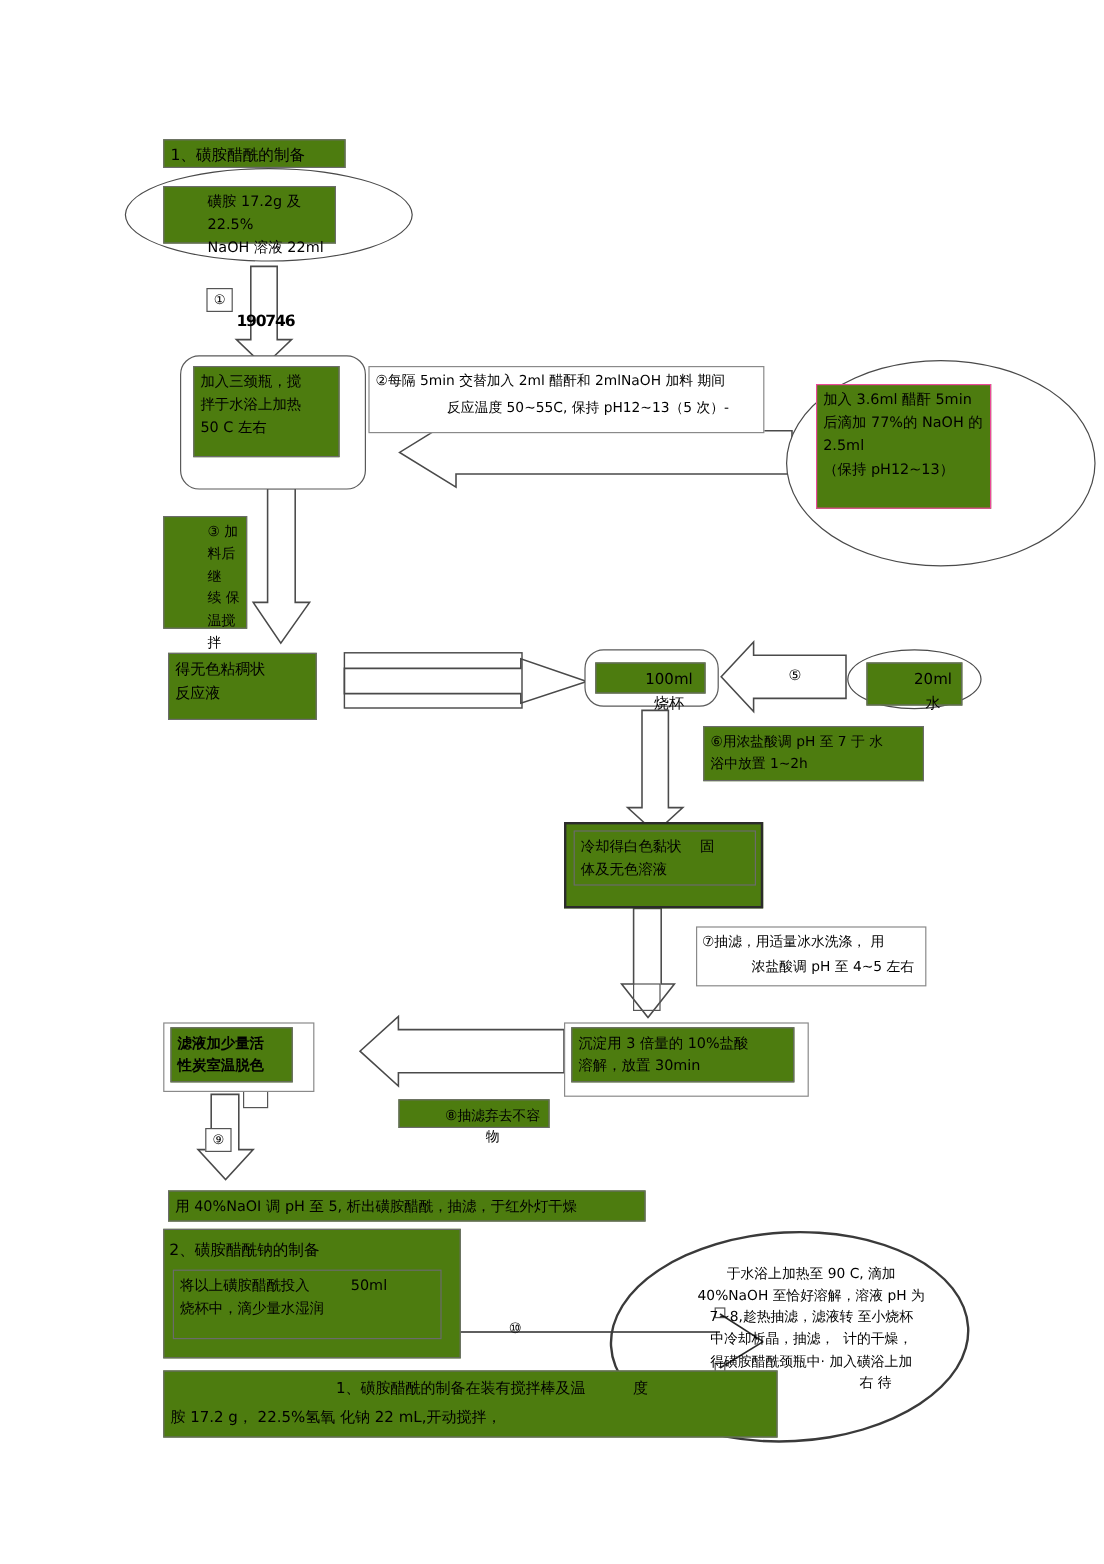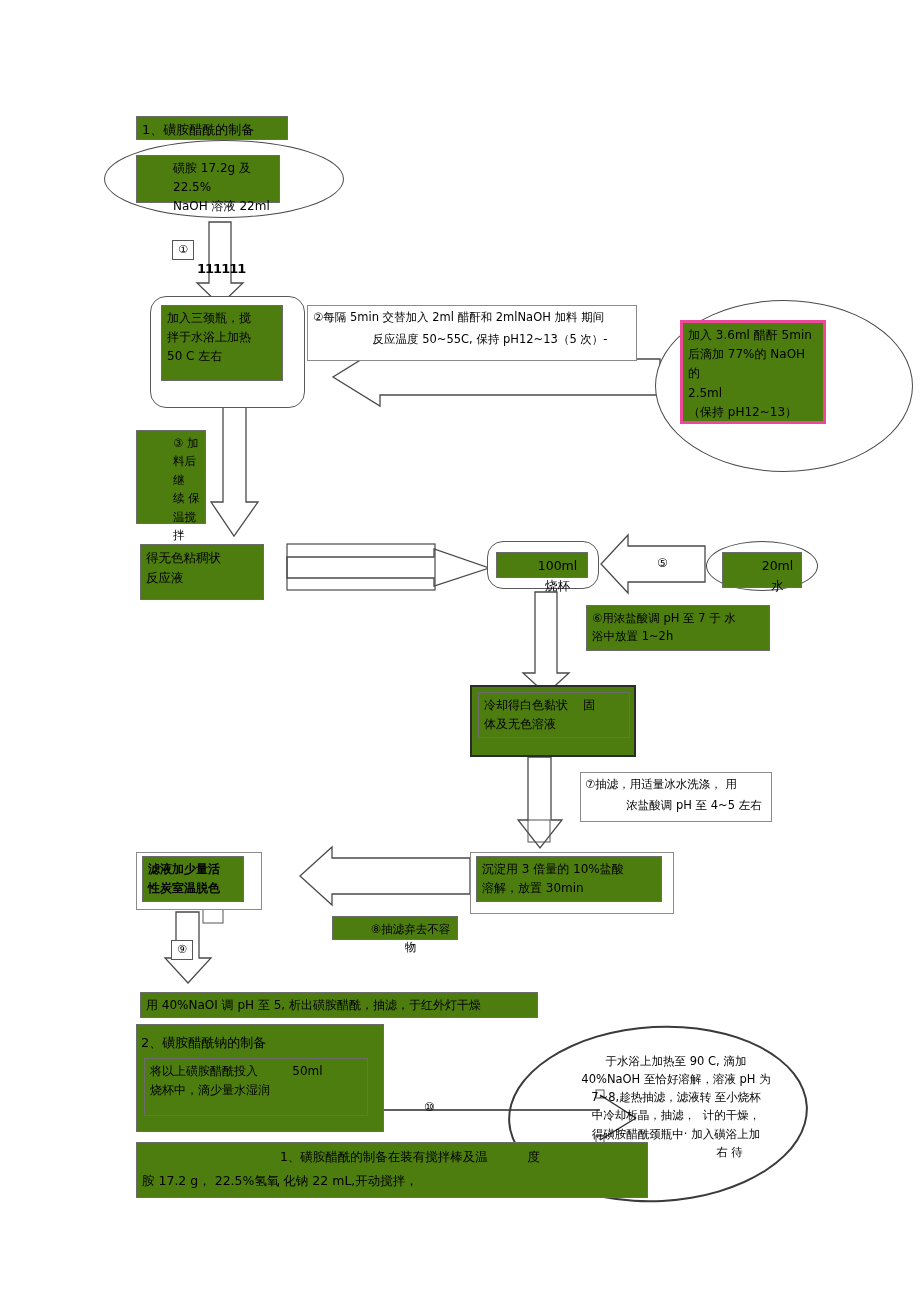--- a/index.html
+++ b/index.html
@@ -133,33 +133,33 @@
   </svg>
 
   <div class="box box-thin pad txt" style="left:136px; top:116px; width:152px; height:24px; font-size:13px;">1、磺胺醋酰的制备</div>
 
   <div class="ellipse" style="left:104px; top:140px; width:240px; height:78px;"></div>
   <div class="box box-thin pad txt center" style="left:136px; top:155px; width:144px; height:48px; font-size:12px; text-align:left;">磺胺 17.2g 及 22.5%
 NaOH 溶液 22ml</div>
 
   <div class="marker txt" style="left:172px; top:240px; width:22px; height:20px; font-size:11px;">①</div>
 
-  <div class="plain-label txt" style="left:197px; top:259px; font-size:13px; font-weight:bold; letter-spacing:-1px;">111111</div>
+  <div class="plain-label txt" style="left:197px; top:259px; font-size:13px; font-weight:bold; letter-spacing:-1px;">190746</div>
 
   <div class="rrect" style="left:150px; top:296px; width:155px; height:112px;"></div>
   <div class="box box-thin pad txt" style="left:161px; top:305px; width:122px; height:76px; font-size:12px;">加入三颈瓶，搅
 拌于水浴上加热
 50 C 左右</div>
 
   <div class="framed" style="left:307px; top:305px; width:330px; height:56px;"></div>
   <div class="plain-label txt" style="left:313px; top:309px; width:322px; font-size:11.5px;">②每隔 5min 交替加入 2ml 醋酐和 2mlNaOH 加料 期间</div>
   <div class="plain-label txt center" style="left:313px; top:331px; width:318px; font-size:11.5px;">反应温度 50~55C, 保持 pH12~13（5 次）-</div>
 
   <div class="ellipse" style="left:655px; top:300px; width:258px; height:172px;"></div>
-  <div class="box box-thin pad txt" style="left:680px; top:320px; width:146px; height:104px; font-size:12px; border:3px solid #ec4899;">加入 3.6ml 醋酐 5min
+  <div class="box box-thin pad txt" style="left:680px; top:320px; width:146px; height:104px; font-size:12px; border:1px solid #ec4899;">加入 3.6ml 醋酐 5min
 后滴加 77%的 NaOH 的
 2.5ml
 （保持 pH12~13）</div>
 
   <div class="box box-thin pad txt center" style="left:136px; top:430px; width:70px; height:94px; font-size:11.5px; text-align:left;">③ 加料后继
 续 保温搅拌
 反
 应 30min</div>
 
   <div class="box box-thin pad txt" style="left:140px; top:544px; width:124px; height:56px; font-size:12.5px;">得无色粘稠状

